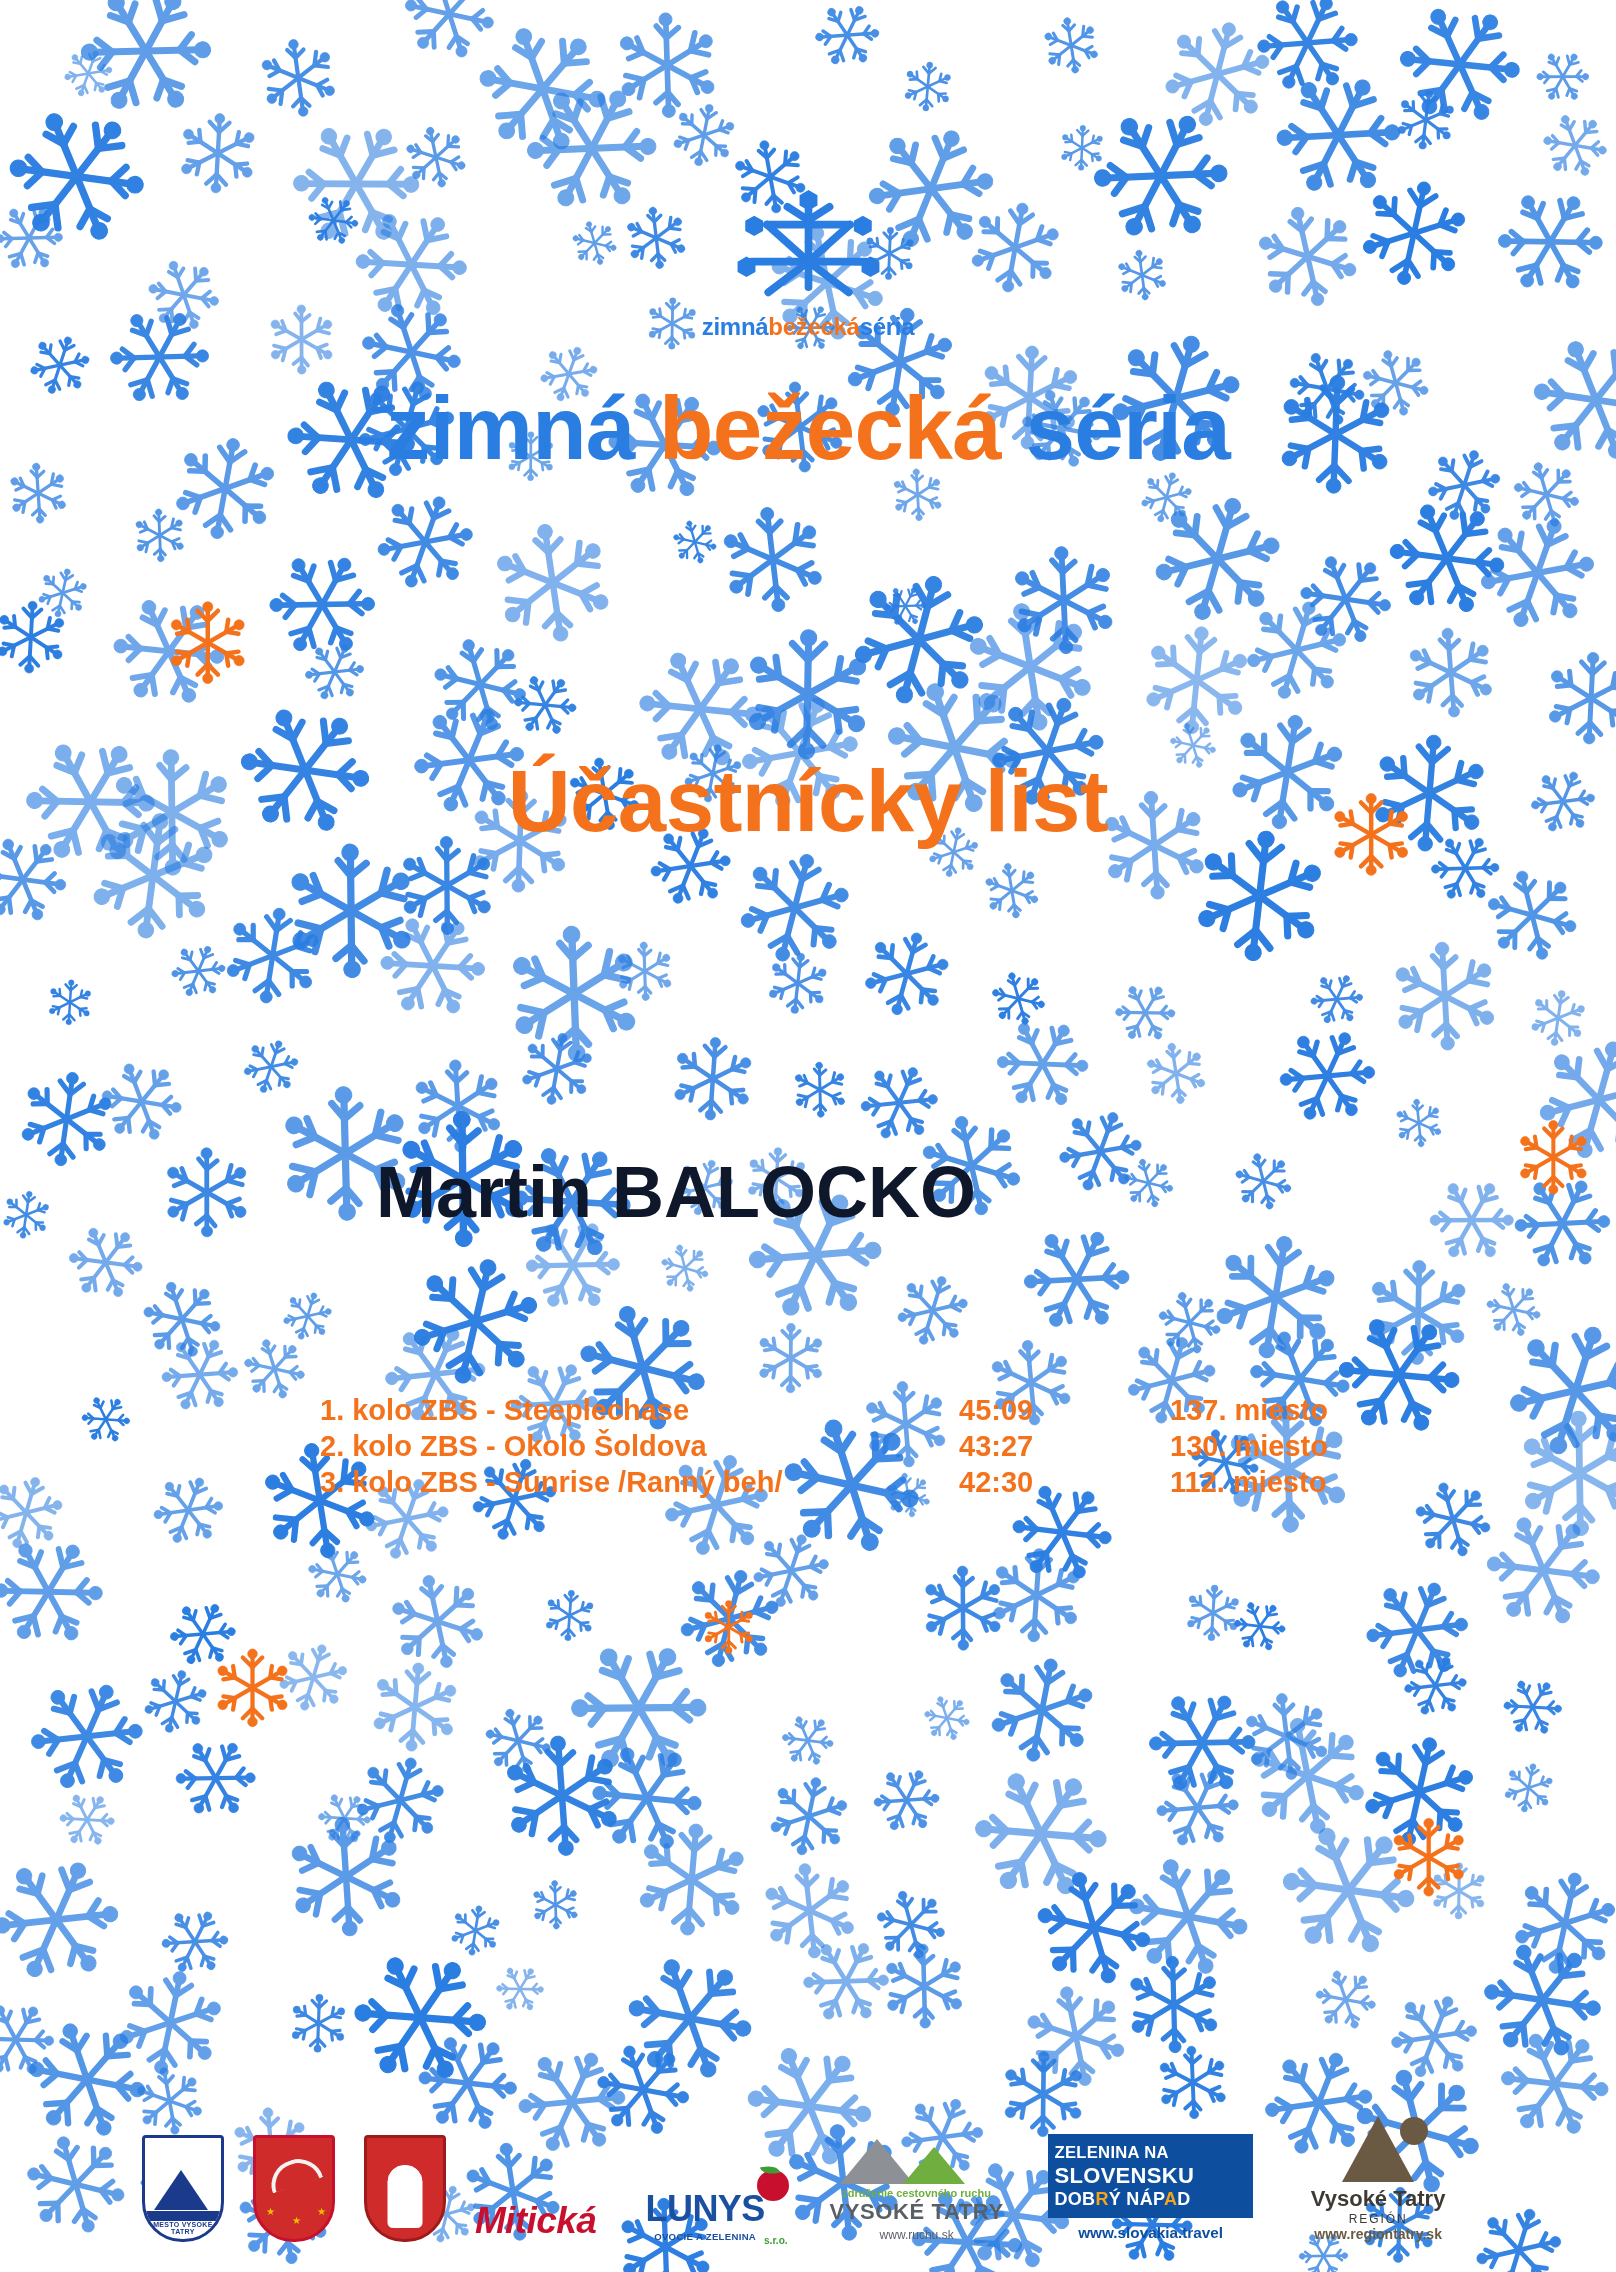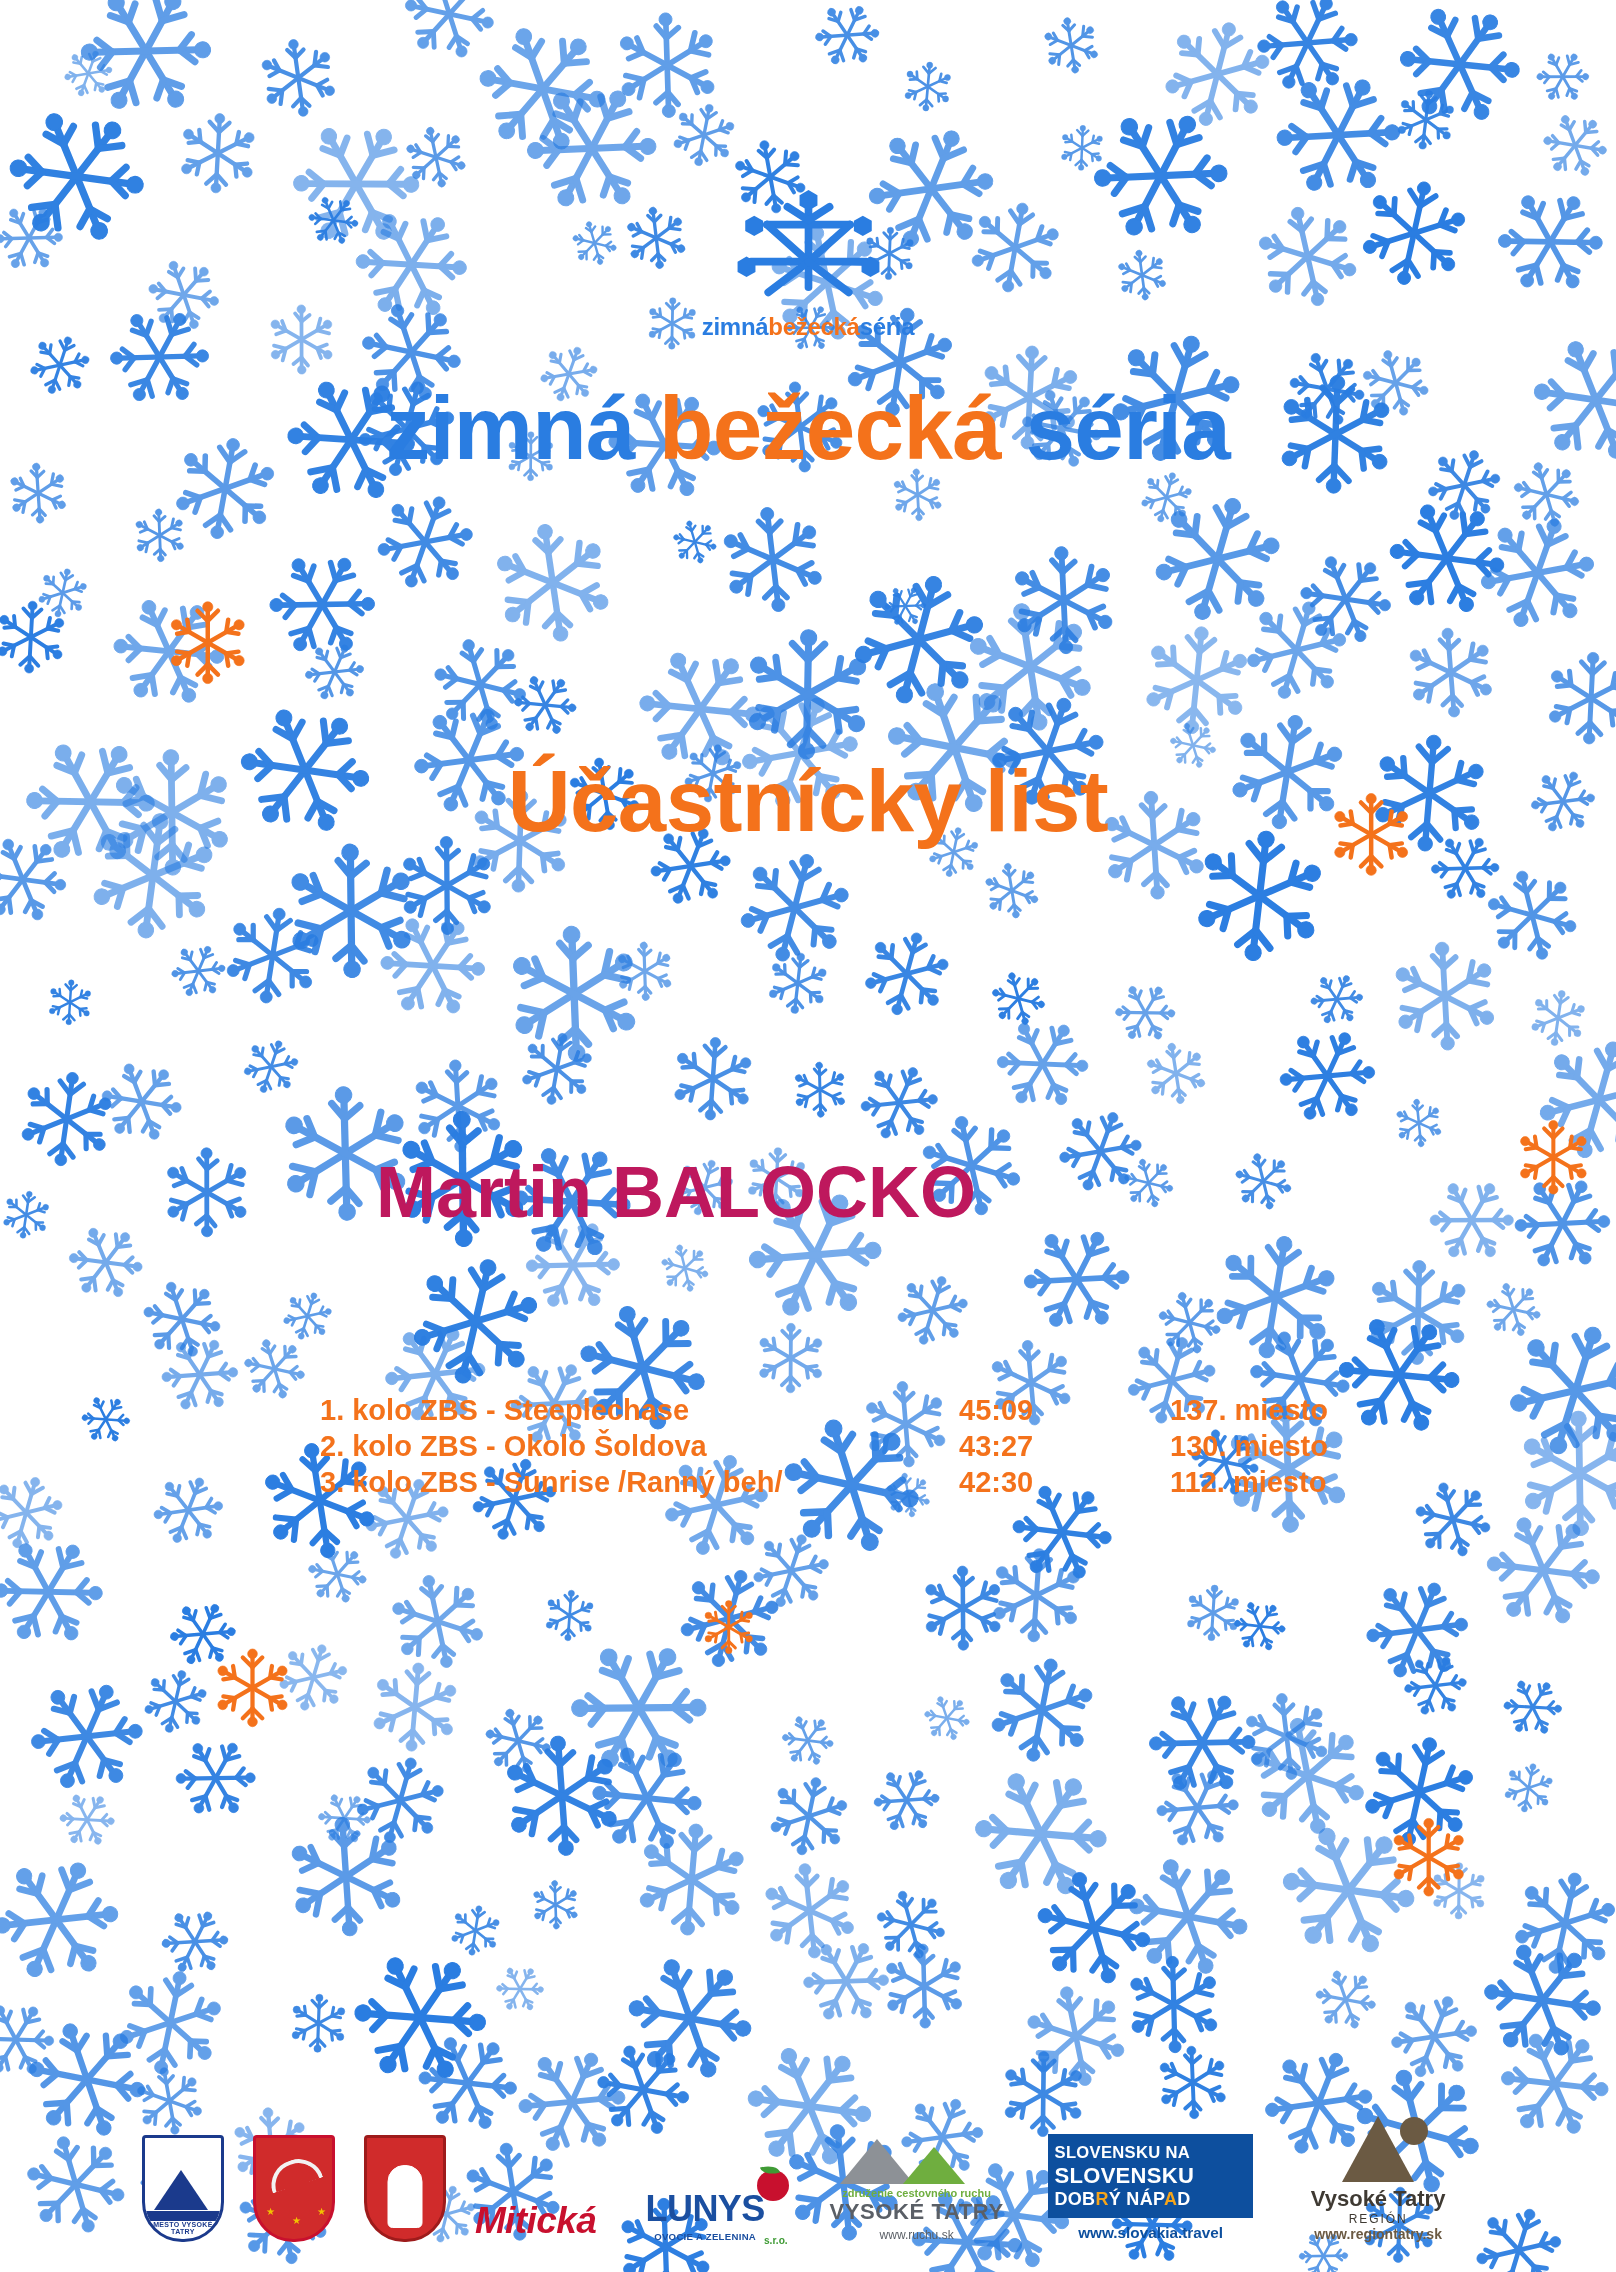--- a/index.html
+++ b/index.html
@@ -97,21 +97,21 @@
   }
 
   #athlete-name {
     position: absolute;
     left: 0;
     top: 1151px;
     width: 1352px;
     text-align: center;
     font-size: 72px;
     font-weight: bold;
-    color: #be185d;
+    color: #0f172a;
     letter-spacing: 0px;
   }
 
   
   #results-table {
     position: absolute;
     left: 320px;
     top: 1394px;
     width: 1100px;
   }
@@ -786,21 +786,21 @@
         <div class="peak" style="left:25.6px;"></div>
         <div class="peak green" style="left:89px; border-left-width:31px; border-right-width:31px; border-bottom-width:37px;"></div>
       </div>
       <div class="tatry-l1">združenie cestovného ruchu</div>
       <div class="tatry-l2">VYSOKÉ TATRY</div>
       <div class="tatry-l3">www.ruchu.sk</div>
     </div>
 
     <div class="sponsor">
       <div class="sk-box">
-        <div class="sk-l1">SLOVENSKU NA</div>
+        <div class="sk-l1">ZELENINA NA</div>
         <div class="sk-l2">SLOVENSKU</div>
         <div class="sk-l3">
           <span>DOB</span><span class="hl">R</span><span>Ý NÁP</span><span class="hl">A</span><span>D</span>
         </div>
       </div>
       <div class="sk-url">www.slovakia.travel</div>
     </div>
 
     <div class="sponsor vt-wrap">
       <div class="vt-mark">

